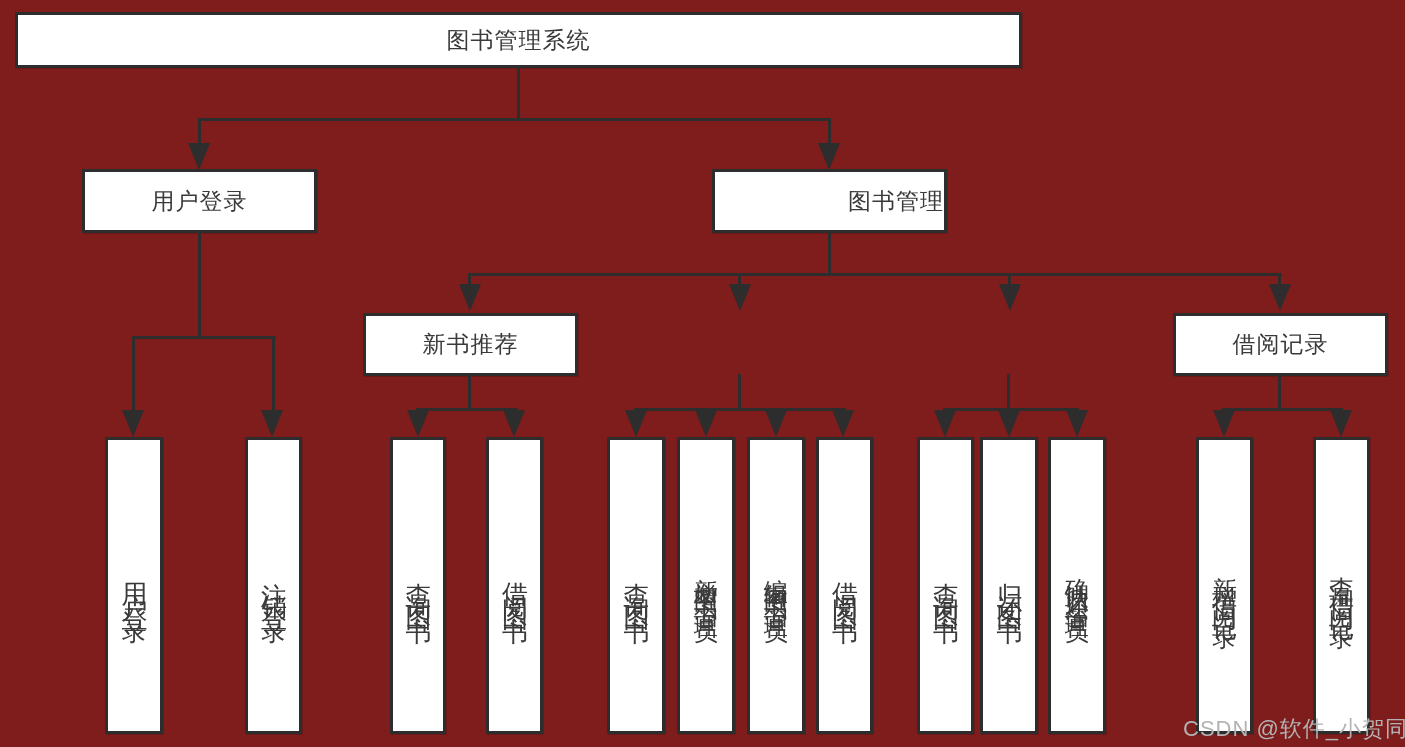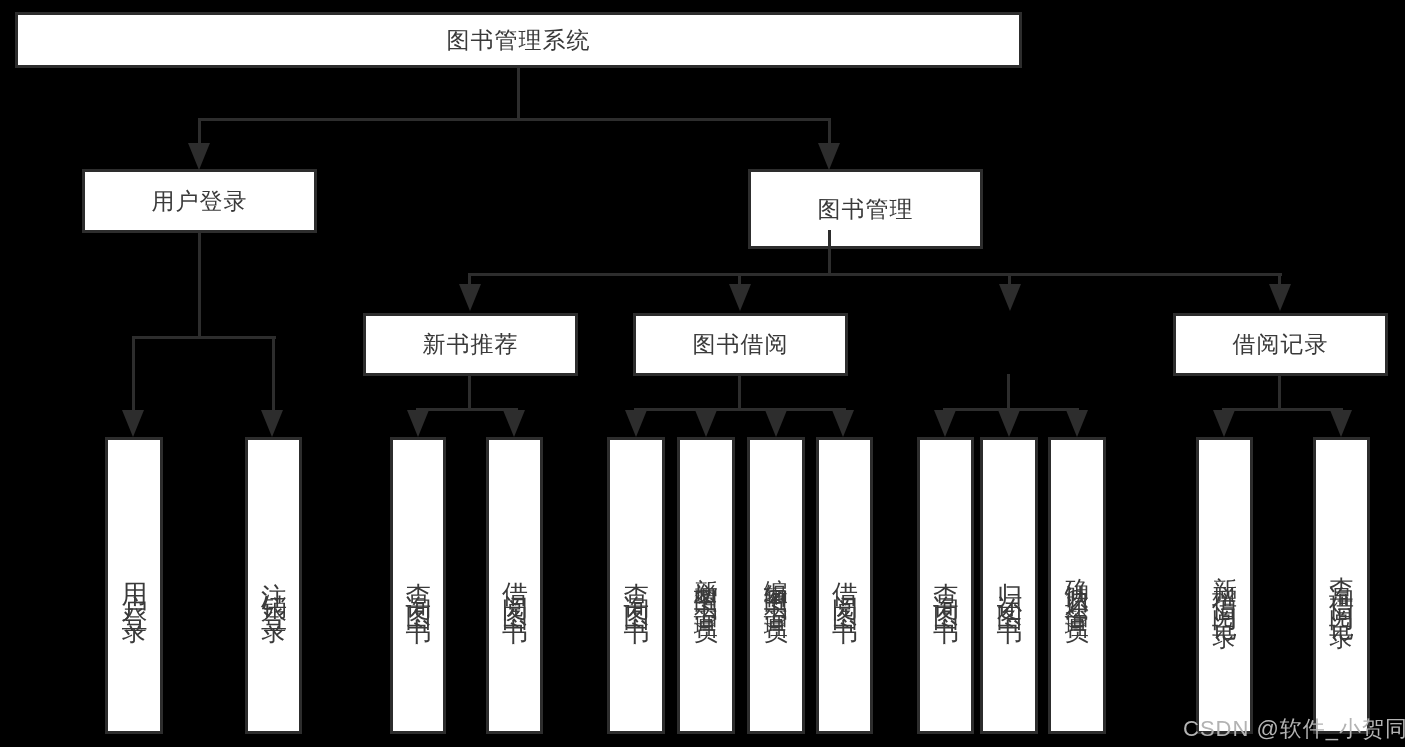--- a/index.html
+++ b/index.html
@@ -1,17 +1,17 @@
 <!DOCTYPE html>
 <html><head>
 <meta charset="utf-8">
 <style>
   html,body { margin:0; padding:0; background:#fff; }
   .canvas {
-    position:relative; width:1405px; height:747px; background:#000000;
+    position:relative; width:1405px; height:747px; background:#7f1d1d;
     font-family:"Liberation Sans","DejaVu Sans",sans-serif; overflow:hidden;
   }
   .box {
     position:absolute; box-sizing:border-box;
     border:3px solid #2d2d2d; background:#ffffff;
     display:flex; align-items:center; justify-content:center;
     color:#3a3a3a; font-size:23px; letter-spacing:1px;
     box-shadow:1px 1px 0 rgba(0,0,0,0.15);
   }
   .leaf { top:437px; height:297px; }
@@ -47,21 +47,21 @@
   <div class="vline" style="left:517px; top:65px; height:55px;"></div>
   <div class="hline" style="left:198px; top:118px; width:633px;"></div>
   <div class="vline" style="left:198px; top:118px; height:28px;"></div>
   <div class="arrow" style="left:188px; top:143px;"></div>
   <div class="vline" style="left:828px; top:118px; height:28px;"></div>
   <div class="arrow" style="left:818px; top:143px;"></div>
 
   <div class="box" style="left:82px; top:169px; width:235px; height:64px;">
     <span>用户登录</span>
   </div>
-  <div class="box" style="left:748px; top:169px; width:235px; height:80px;">
+  <div class="box" style="left:712px; top:169px; width:235px; height:64px;justify-content:flex-end;">
     <span>图书管理</span>
   </div>
 
   <div class="vline" style="left:198px; top:230px; height:108px;"></div>
   <div class="hline" style="left:132px; top:336px; width:144px;"></div>
   <div class="vline" style="left:132px; top:336px; height:76px;"></div>
   <div class="arrow" style="left:122px; top:410px;"></div>
   <div class="vline" style="left:272px; top:336px; height:76px;"></div>
   <div class="arrow" style="left:261px; top:410px;"></div>
 
@@ -71,23 +71,20 @@
   <div class="arrow" style="left:459px; top:284px;"></div>
   <div class="vline" style="left:738px; top:273px; height:14px;"></div>
   <div class="arrow" style="left:729px; top:284px;"></div>
   <div class="vline" style="left:1008px; top:273px; height:14px;"></div>
   <div class="arrow" style="left:999px; top:284px;"></div>
   <div class="vline" style="left:1278px; top:273px; height:14px;"></div>
   <div class="arrow" style="left:1269px; top:284px;"></div>
 
   <div class="box" style="left:363px; top:313px; width:215px; height:63px;">
     <span>新书推荐</span>
-  </div>
-  <div class="box" style="left:633px; top:313px; width:215px; height:63px;">
-    <span>图书借阅</span>
   </div>
   <div class="box" style="left:1173px; top:313px; width:215px; height:63px;">
     <span>借阅记录</span>
   </div>
 
   <div class="vline" style="left:468px; top:374px; height:37px;"></div>
   <div class="hline" style="left:416px; top:408px; width:102px;"></div>
   <div class="arrow" style="left:407px; top:410px;"></div>
   <div class="arrow" style="left:503px; top:410px;"></div>
 

